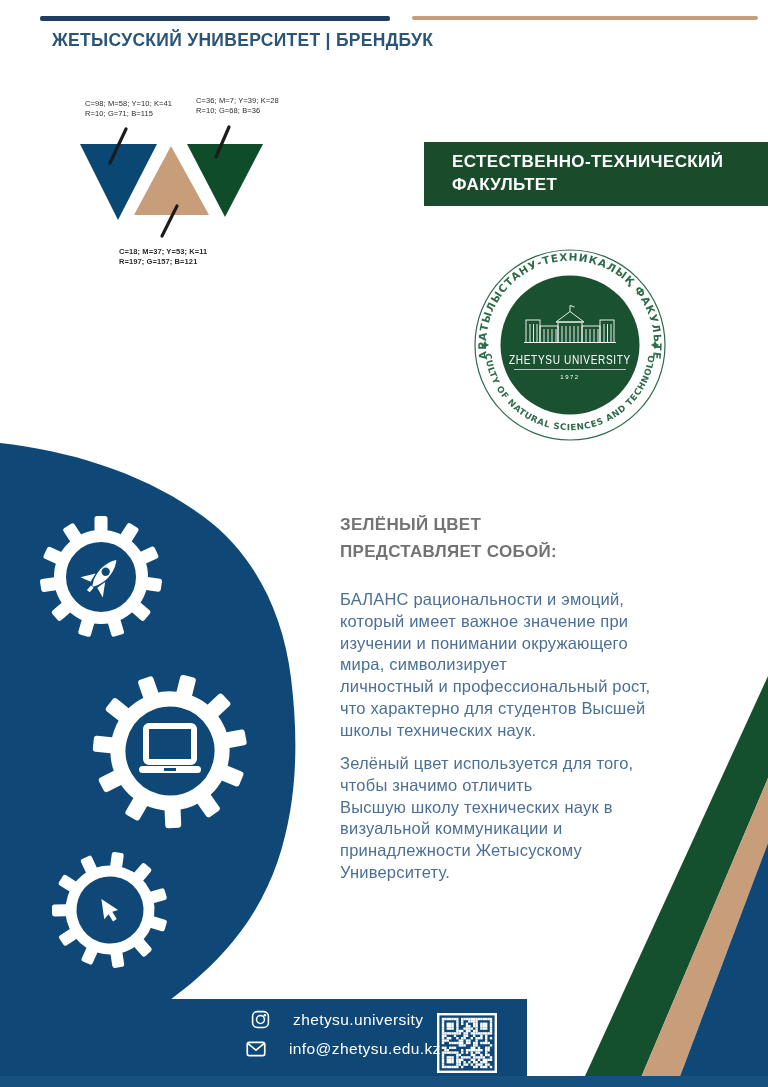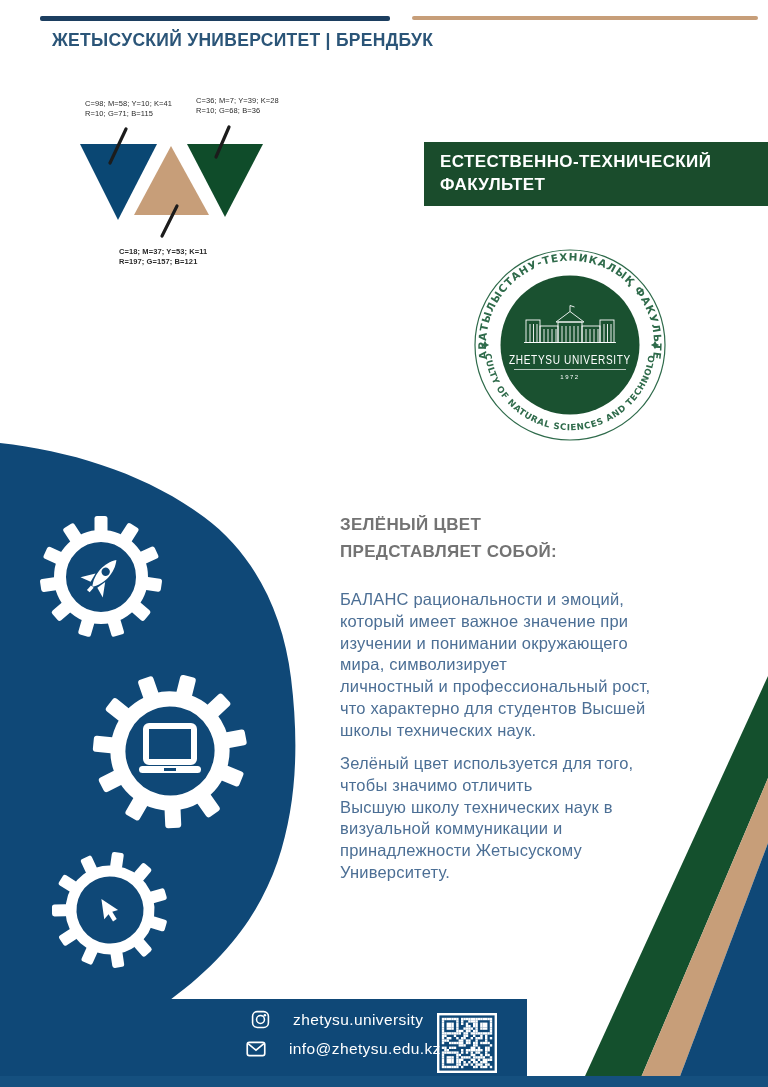--- a/index.html
+++ b/index.html
@@ -18,21 +18,21 @@
 
   
   .spec{font-size:7.5px;line-height:9.5px;color:#2b2b2b;letter-spacing:.1px;white-space:nowrap;}
   .spec1{left:85px;top:99px;}
   .spec2{left:196px;top:96px;}
   .spec3{left:119px;top:247px;font-weight:bold;}
 
   
   .faculty-box{
     left:424px;top:142px;width:344px;height:64px;background:#1A4C2C;
-    display:flex;align-items:center;box-sizing:border-box;padding-left:16px;
+    display:flex;align-items:center;box-sizing:border-box;padding-left:28px;
   }
   .faculty-title{color:#fff;font-weight:bold;font-size:17px;line-height:1.35;
     letter-spacing:.4px;white-space:pre-line;}
 
   
   .seal{left:472px;top:247px;width:196px;height:196px;}
 
   
   .section-heading{left:340px;top:511px;font-size:17px;line-height:27px;font-weight:bold;
     color:#737373;letter-spacing:.3px;white-space:pre-line;}

